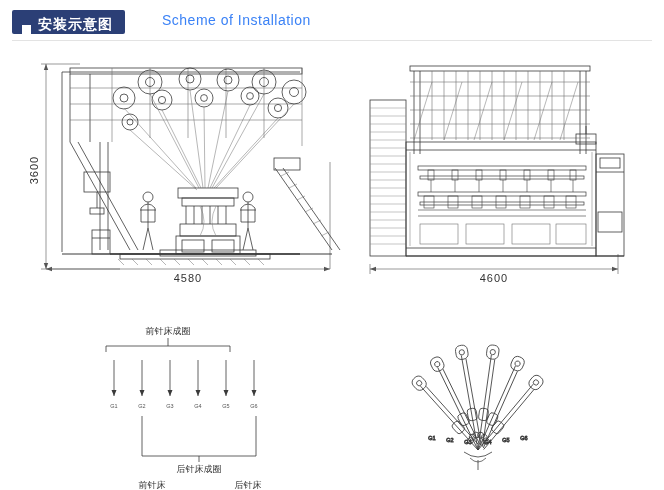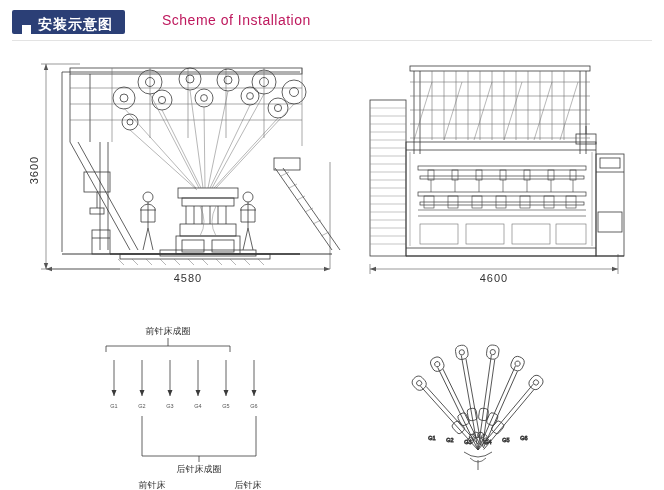--- a/index.html
+++ b/index.html
@@ -46,21 +46,21 @@
     color: #ffffff;
     font-size: 14px;
     font-weight: bold;
     letter-spacing: 1px;
     white-space: nowrap;
   }
   .header-title-en {
     position: absolute;
     left: 162px;
     top: 12px;
-    color: #be185d;
+    color: #3b82f6;
     font-size: 14px;
     letter-spacing: 0.5px;
     white-space: nowrap;
   }
   .header-rule {
     position: absolute;
     left: 12px;
     top: 40px;
     width: 640px;
     height: 1px;

